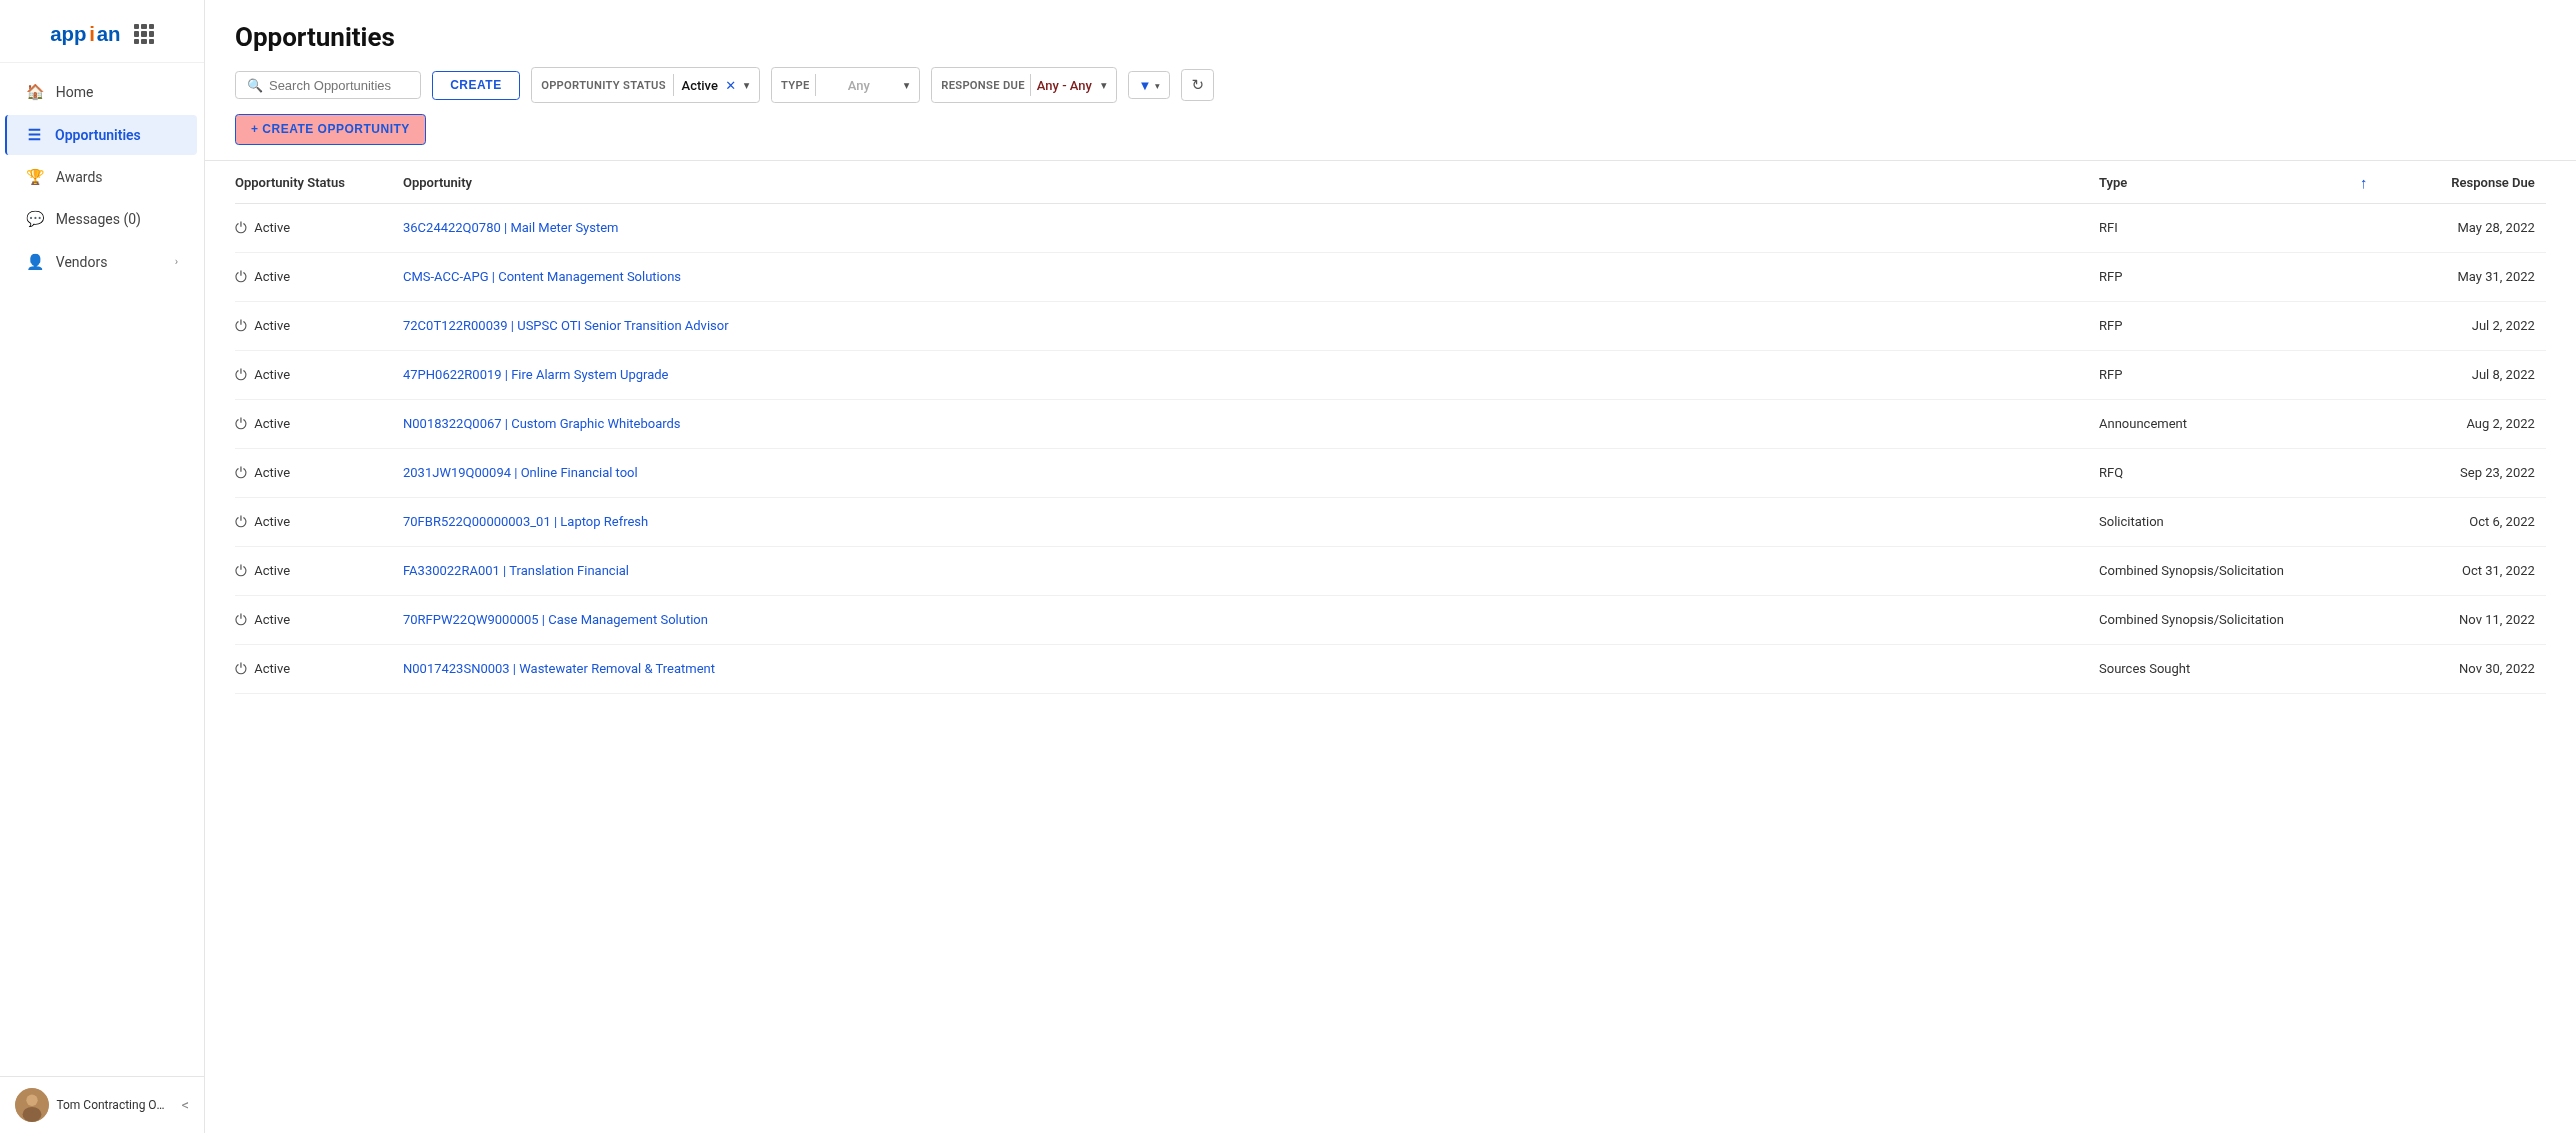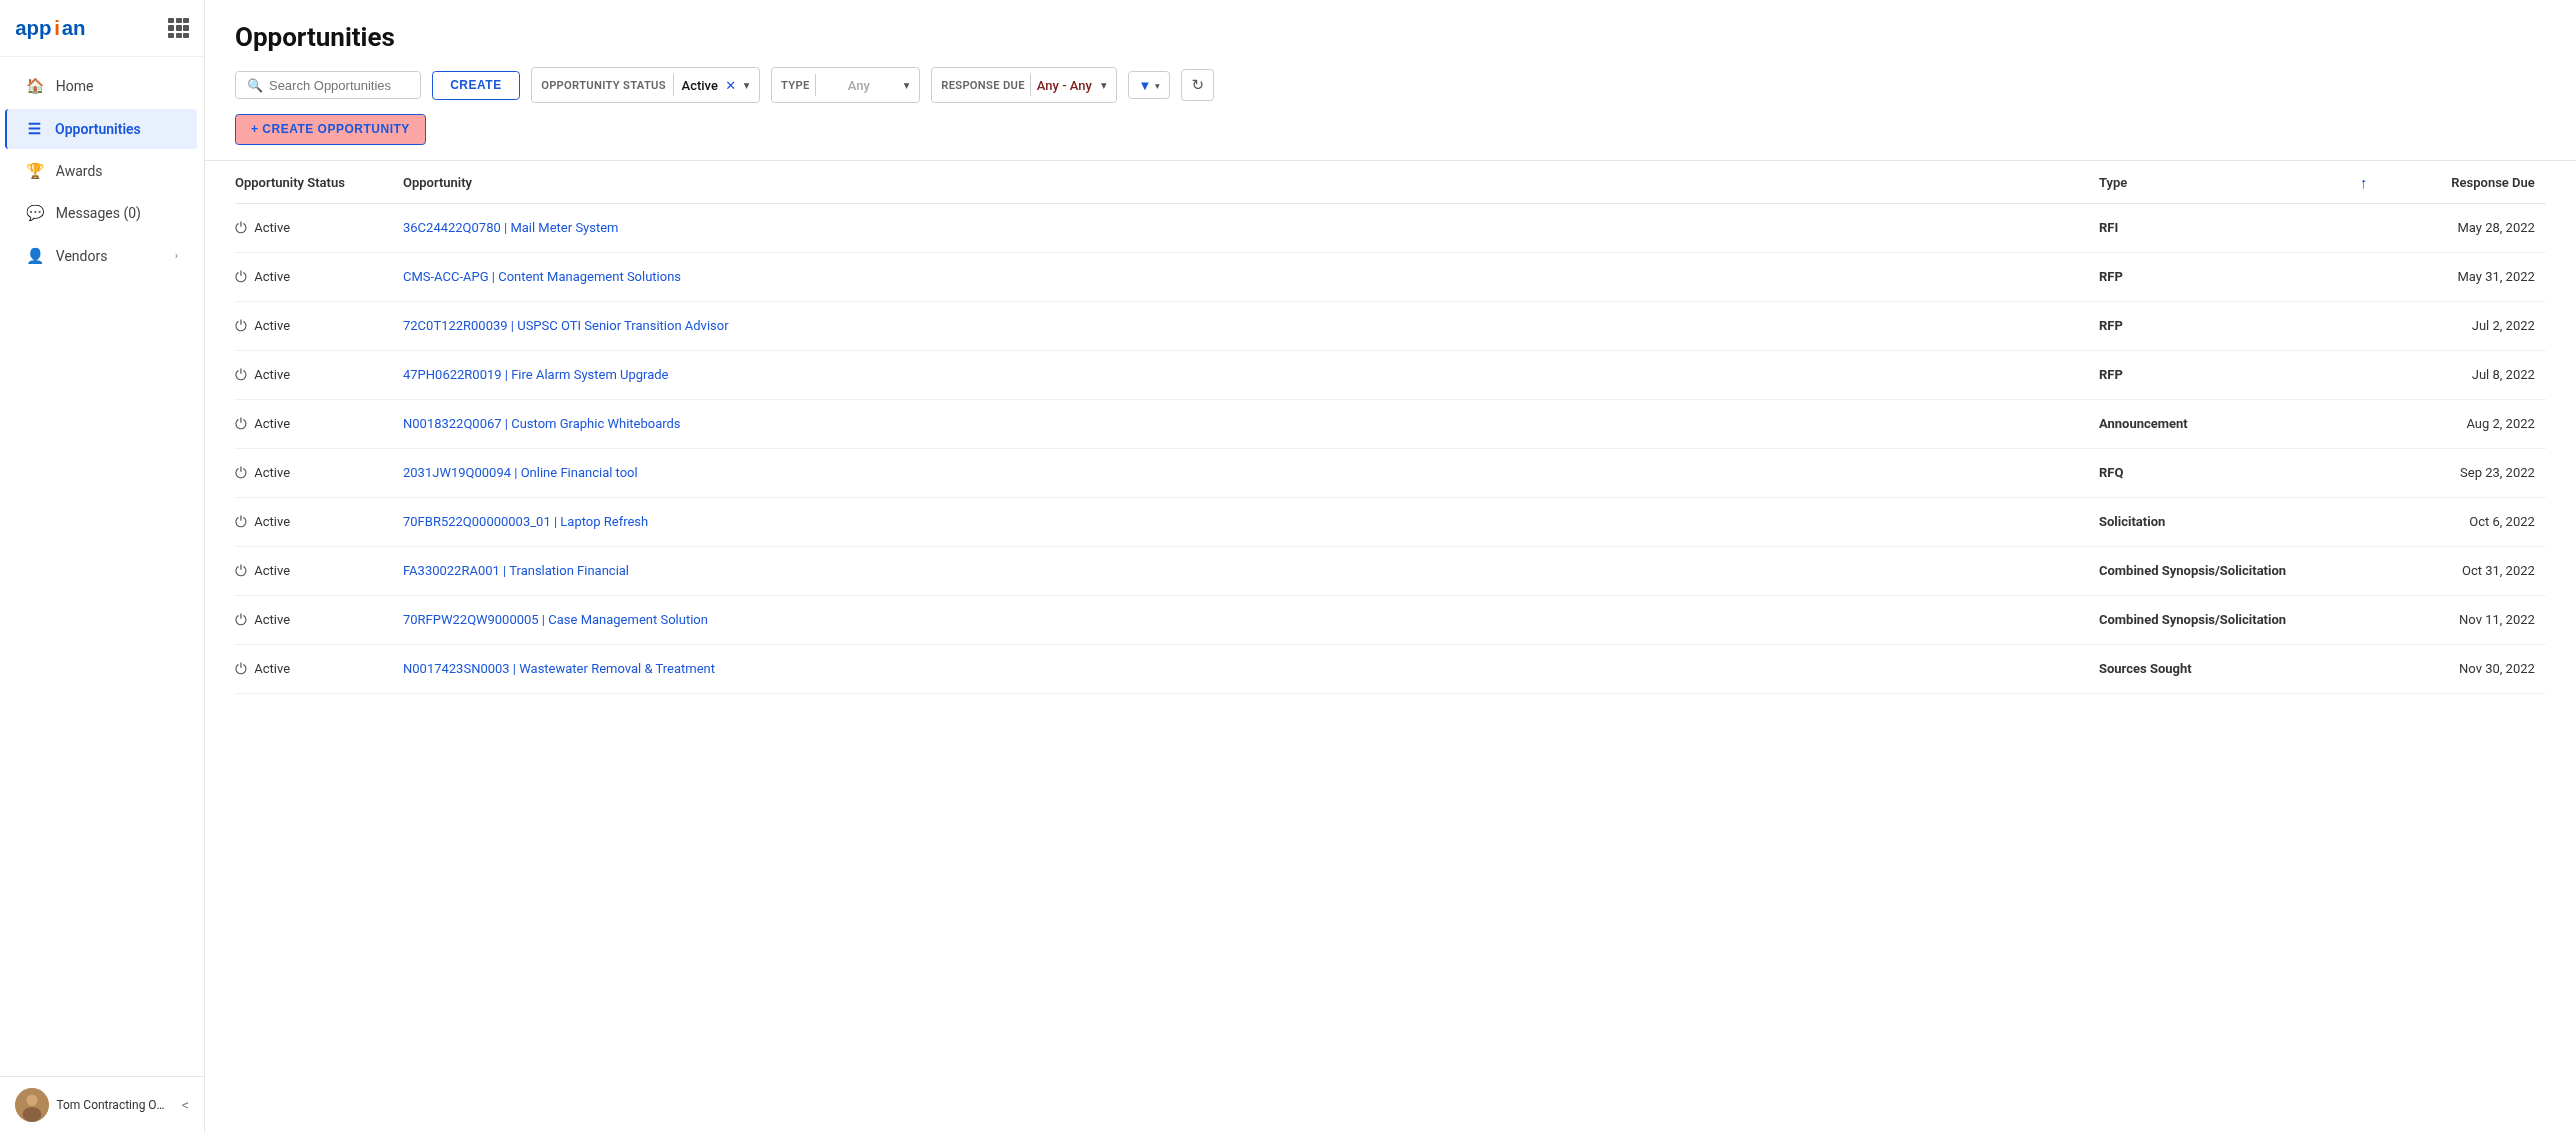--- a/index.html
+++ b/index.html
@@ -12,22 +12,23 @@
       background: #fff;
       border-right: 0.9px solid #e5e5e5;
       display: flex;
       flex-direction: column;
       height: 100vh;
     }
     .sidebar-logo {
       padding: 15px 15px;
       display: flex;
       align-items: center;
-      justify-content: space-between;
+      justify-content: center;
       border-bottom: 0.9px solid #f0f0f0;
+      margin-top: 6px;
     }
     .appian-logo {
       display: flex;
       align-items: center;
     }
     .grid-icon {
       display: grid;
       grid-template-columns: repeat(3, 5.6px);
       grid-template-rows: repeat(3, 5.6px);
       gap: 1.9px;
@@ -205,21 +206,21 @@
       color: #333;
       padding: 13px 11.2px 11.2px 0;
       white-space: nowrap;
     }
     th.sort-active { color: #1a56db; }
     tbody tr { border-bottom: 0.9px solid #f0f0f0; }
     td { padding: 15px 11.2px 15px 0; font-size: 13px; vertical-align: middle; }
     .status-cell { display: flex; align-items: center; gap: 7.4px; color: #333; }
     .status-icon { font-size: 15px; color: #555; }
     .link-cell { color: #1a56db; cursor: pointer; }
-    .type-cell { color: #333; font-weight: bold; }
+    .type-cell { color: #333; }
     .date-cell { text-align: right; color: #333; white-space: nowrap; }
     .col-status { width: 168px; }
     .col-type { width: 261px; }
     .col-sort { width: 37px; }
     .col-date { width: 149px; }
   </style>
 </head>
 <body>
 
 <div class="sidebar">

